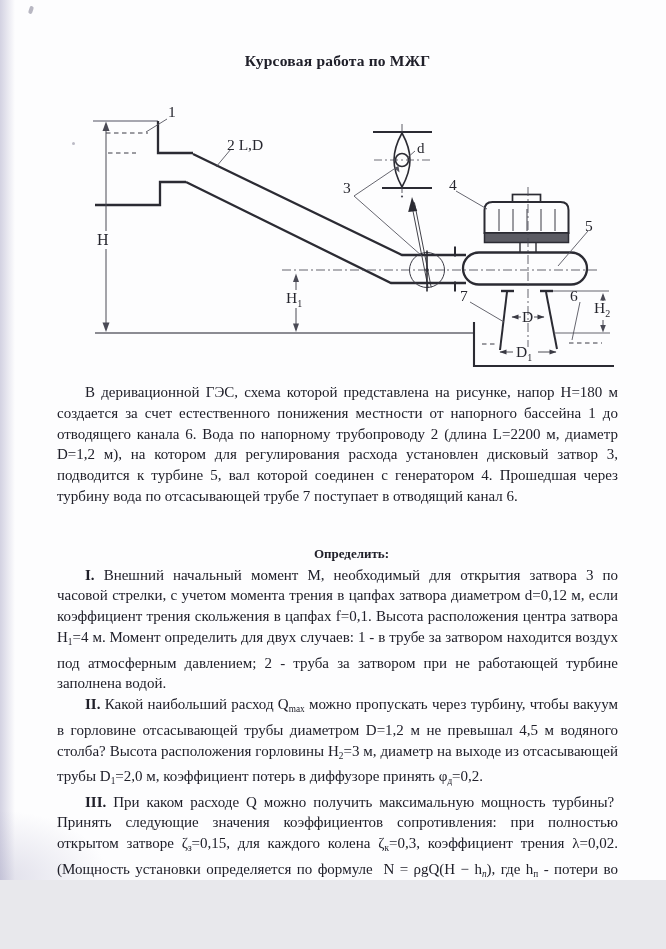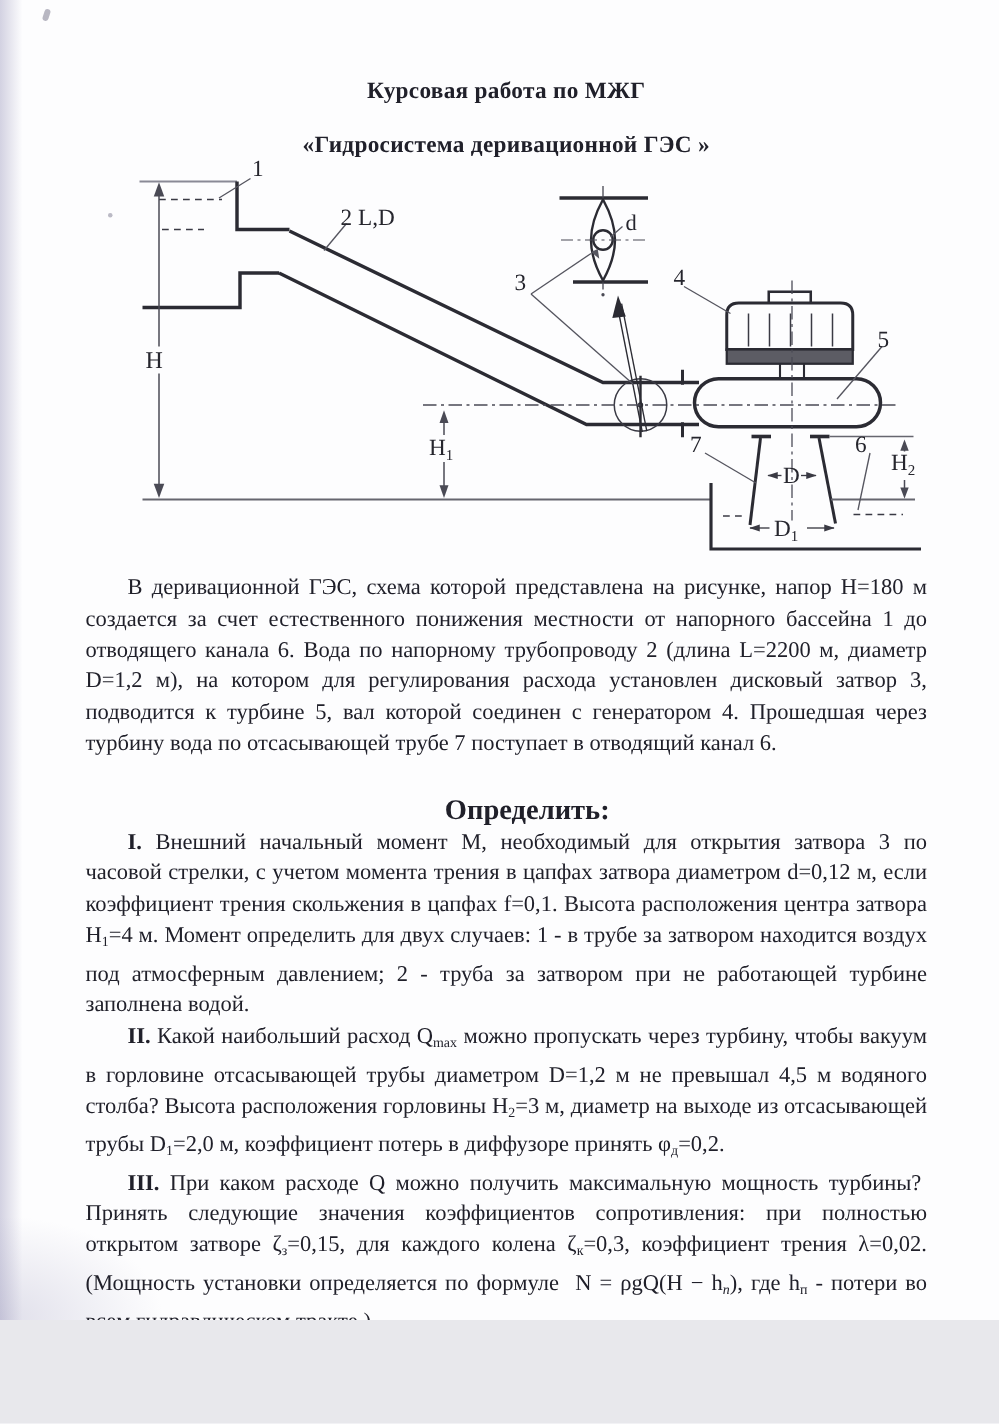--- a/index.html
+++ b/index.html
@@ -31,23 +31,23 @@
     background:#aaa9b6;border-radius:50%;opacity:.8;
   }
   .titles{position:absolute;left:57px;top:52px;width:561px;text-align:center;}
   .title-line{font-weight:700;font-size:15.5px;letter-spacing:.2px;margin:0 0 18px 0;}
   .diagram{position:absolute;left:0;top:0;}
   .bodytext{
     position:absolute;left:57px;top:382px;width:561px;
     font-size:15px;line-height:20.8px;text-align:justify;
   }
   .bodytext p{margin:0;text-indent:28px;}
-  .bodytext p.p-intro{margin-bottom:24px;}
+  .bodytext p.p-intro{margin-bottom:37px;}
   .h-define{
-    text-align:center;font-weight:700;font-size:19px;
+    text-align:center;font-weight:700;font-size:13px;
     margin:0 0 16px 0;text-indent:0;
   }
   .notes-block{margin-top:13px;}
   .run-b{font-weight:700;}
   .run-sub{font-size:.62em;vertical-align:-.3em;letter-spacing:0;}
   .run-i{}
   .run-isub{font-style:italic;font-size:.62em;vertical-align:-.3em;}
   .run-gap{display:inline-block;width:44px;}
   svg text{font-family:"Liberation Serif", serif;fill:#26262e;}
 </style>
@@ -55,21 +55,20 @@
 <body>
 
 <div class="page">
   <div class="scan-edge"></div>
   <div class="scan-corner"></div>
   <div class="scan-mark"></div>
   <div class="scan-dot"></div>
 
   <div class="titles">
     <p class="title-line">Курсовая работа по МЖГ</p>
-    <p class="title-line">«Гидросистема деривационной ГЭС »</p>
   </div>
 
   <svg class="diagram" width="666" height="400" viewBox="0 0 666 400">
 
     <g>
       <line x1="93" y1="121" x2="158" y2="121" stroke="#8a8a96" stroke-width="1.3"></line>
       <path d="M158,121 V153 H193" fill="none" stroke="#2b2b33" stroke-width="2.3"></path>
       <path d="M95,205 H160 V182 H186" fill="none" stroke="#2b2b33" stroke-width="2.3"></path>
       <line x1="106" y1="133" x2="148" y2="133" stroke="#3a3a44" stroke-width="1" stroke-dasharray="4.5,3.5"></line>
       <line x1="108" y1="153" x2="136" y2="153" stroke="#3a3a44" stroke-width="1" stroke-dasharray="4.5,3.5"></line>

